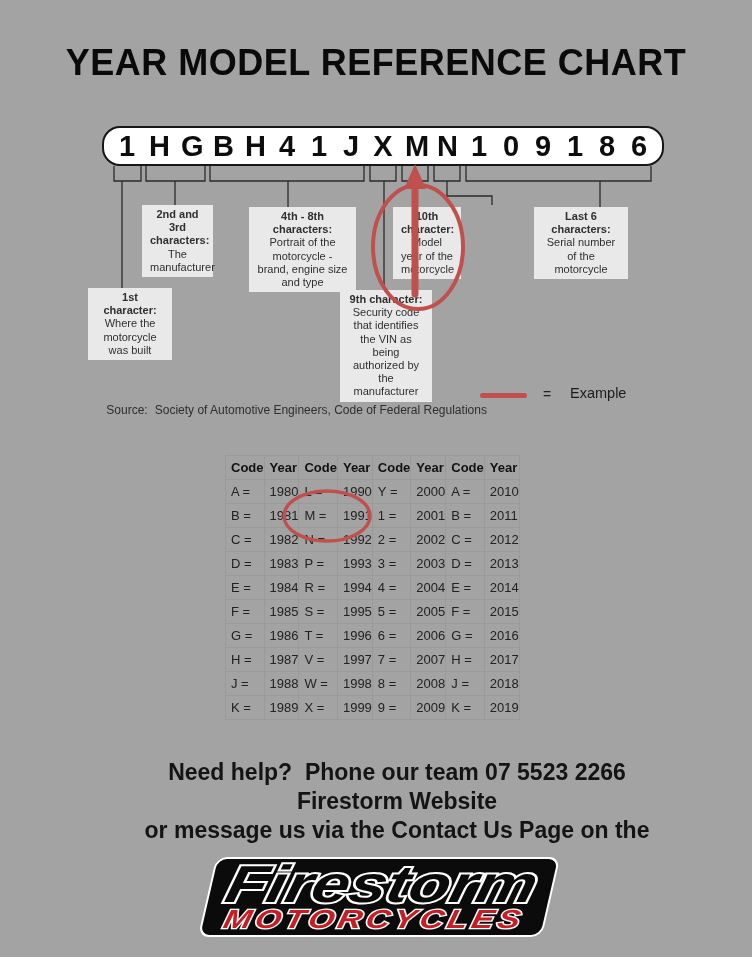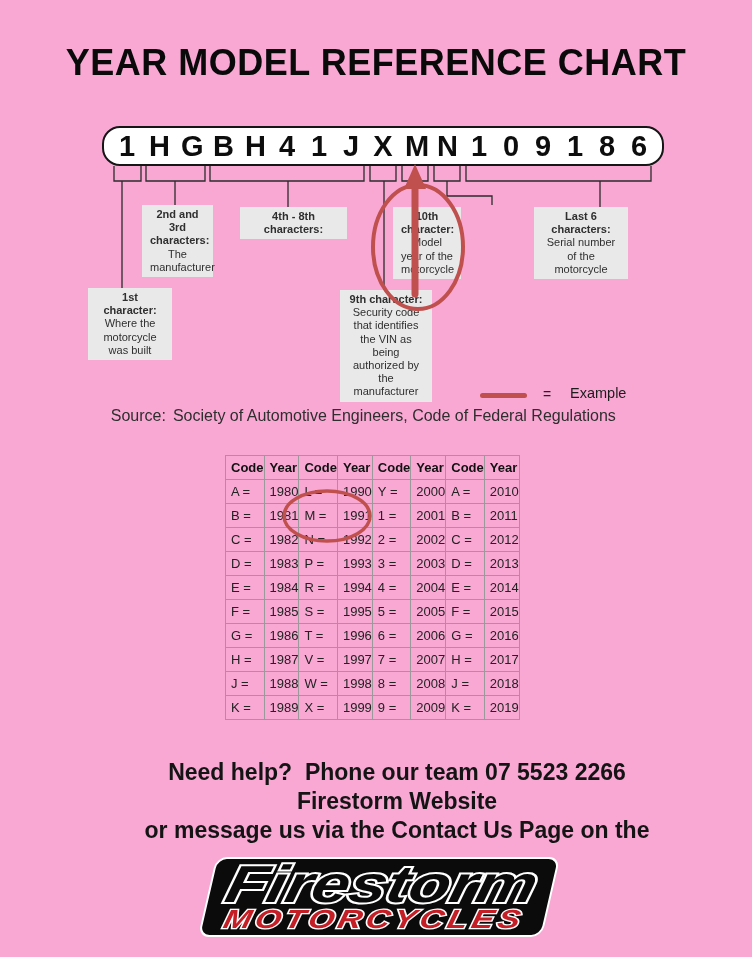--- a/index.html
+++ b/index.html
@@ -1,19 +1,19 @@
 <!DOCTYPE html>
 <html style="--accent: #c0504d; --logo-red: #c41f26; --callout-bg: #e9e9e9; --line: #2b2b2b;"><head>
 <meta charset="utf-8">
 <style>
   :root { --accent:#c0504d; --logo-red:#c41f26; --callout-bg:#e9e9e9; --line:#2b2b2b; }
   * { box-sizing: border-box; }
   html,body { margin:0; padding:0; background:#fff; }
   body { width:752px; height:957px; font-family:"Liberation Sans", sans-serif; color:#1a1a1a; }
-  .page { position:relative; width:752px; height:957px; background:#f9a8d4; overflow:hidden; }
+  .page { position:relative; width:752px; height:957px; background:#a3a3a3; overflow:hidden; }
 
   .title { position:absolute; top:42px; left:0; width:752px; margin:0; text-align:center;
            font-size:36px; font-weight:bold; color:#0a0a0a; letter-spacing:0.5px; }
 
   .vin-pill { position:absolute; left:102px; top:126px; width:562px; height:40px;
               border:2.5px solid #161616; border-radius:18px; display:flex; align-items:center;
               justify-content:space-between; padding:0 13px; z-index:2; background:#fff; }
   .vin-char { display:inline-block; width:20px; text-align:center; font-size:29px; font-weight:bold; color:#0d0d0d; }
 
   .lines-svg { position:absolute; left:0; top:0; z-index:1; }
@@ -21,21 +21,21 @@
 
   .red-svg { position:absolute; left:0; top:0; z-index:4; pointer-events:none; }
   .red-stroke { stroke:var(--accent); fill:none; }
   .red-fill   { fill:var(--accent); }
 
   .callout { position:absolute; background:var(--callout-bg); color:#2f2f2f; font-size:11px;
              line-height:1.2; text-align:center; padding:3px 8px; z-index:3; }
   .callout-heading { display:block; font-weight:bold; }
   .callout-body { display:block; }
 
-  .source-row { position:absolute; left:93px; top:389px; font-size:16px; color:#2e2e2e; white-space:pre-wrap; }
+  .source-row { position:absolute; left:93px; top:389px; font-size:12px; color:#2e2e2e; white-space:pre-wrap; }
   .source-label { margin-right:7px; }
   .legend-line { position:absolute; left:480px; top:393px; width:47px; height:5px;
                  background:var(--accent); border-radius:3px; }
   .legend-eq { position:absolute; left:543px; top:386px; font-size:14px; color:#222; }
   .legend-label { position:absolute; left:570px; top:385px; font-size:14.5px; color:#1c1c1c; }
 
   .year-table { position:absolute; left:225px; top:455px; border-collapse:collapse; z-index:2;
                 font-size:13px; color:#222;padding-left:16px; }
   .year-table th, .year-table td { border:1px solid #9a9a9a; padding:0 0 0 5px; height:24px;
                                    text-align:left; vertical-align:middle; }
@@ -100,22 +100,23 @@
   </svg>
 
   <div class="callout" style="left:88px; top:288px; width:84px">
     <span class="callout-heading">1st character:</span>
     <span class="callout-body">Where the motorcycle was built</span>
   </div>
   <div class="callout" style="left:142px; top:205px; width:71px">
     <span class="callout-heading">2nd and 3rd characters:</span>
     <span class="callout-body">The manufacturer</span>
   </div>
-  <div class="callout" style="left:240px; top:207px; width:107px">
+  <div class="callout" style="left:249px; top:207px; width:107px">
     <span class="callout-heading">4th - 8th characters:</span>
+    <span class="callout-body">Portrait of the motorcycle - brand, engine size and type</span>
   </div>
   <div class="callout" style="left:393px; top:207px; width:68px">
     <span class="callout-heading">10th character:</span>
     <span class="callout-body">Model year of the motorcycle</span>
   </div>
   <div class="callout" style="left:534px; top:207px; width:94px">
     <span class="callout-heading">Last 6 characters:</span>
     <span class="callout-body">Serial number of the motorcycle</span>
   </div>
   <div class="callout" style="left:340px; top:290px; width:92px">

